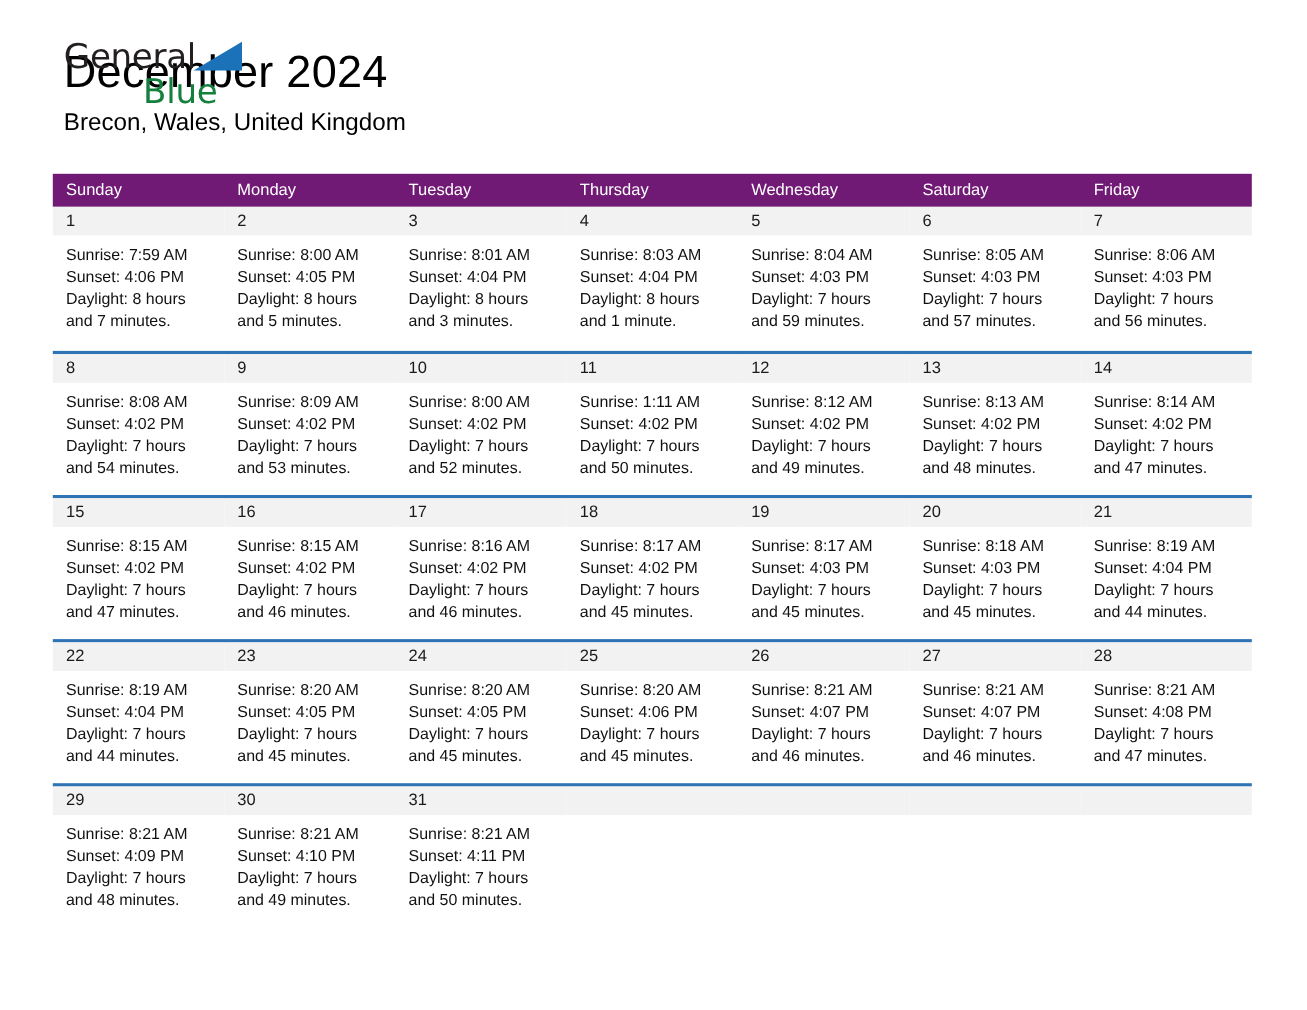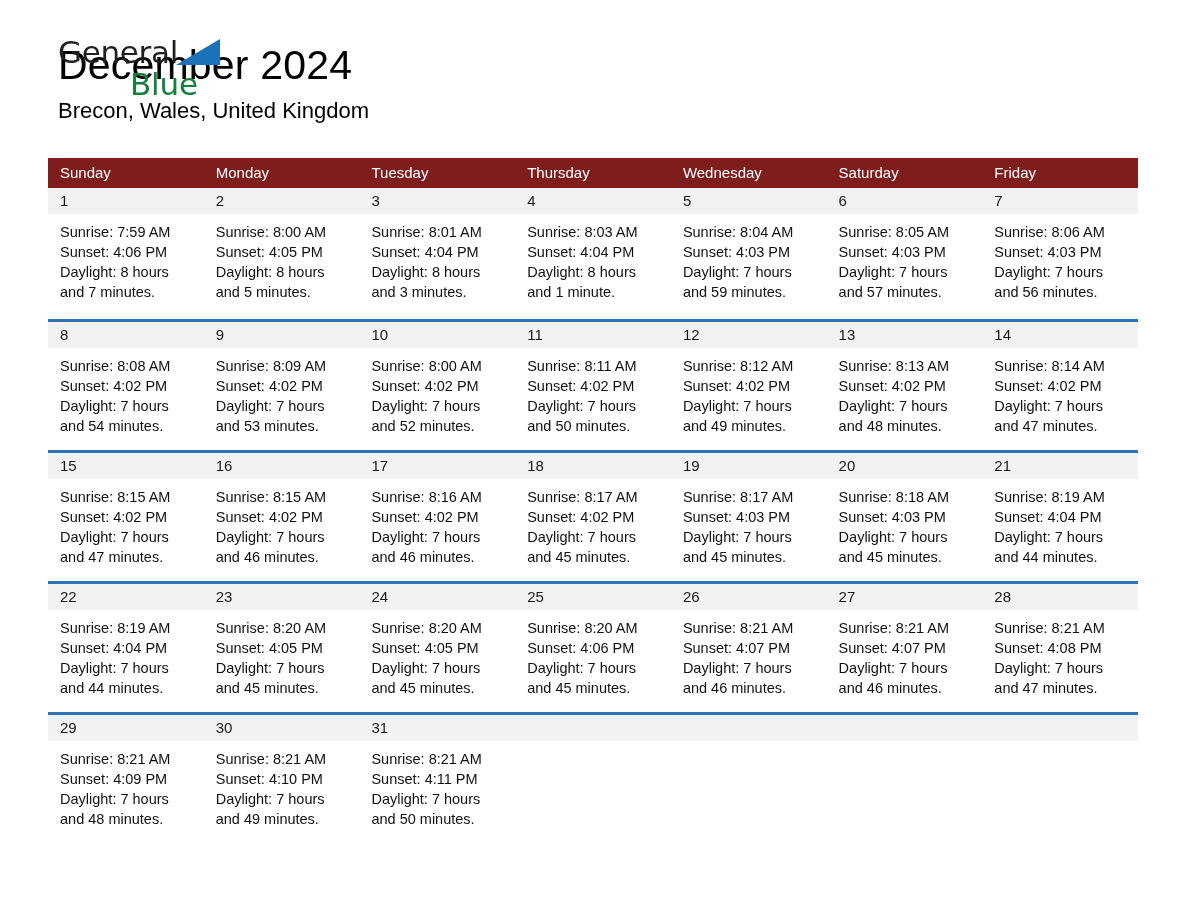--- a/index.html
+++ b/index.html
@@ -94,21 +94,21 @@
 
   
   .calendar {
     position: absolute;
     left: 48px;
     top: 158px;
     width: 1090px;
   }
   .weekday-header {
     display: flex;
-    background: #7f1d1d;
+    background: #701a75;
     height: 30px;
     align-items: center;
   }
   .weekday-cell {
     flex: 1 1 0;
     color: #ffffff;
     font-size: 15px;
     line-height: 30px;
     padding-left: 12px;
     box-sizing: border-box;
@@ -304,21 +304,21 @@
           <div class="day-line">Sunset: 4:02 PM</div>
           <div class="day-line">Daylight: 7 hours</div>
           <div class="day-line">and 52 minutes.</div>
         </div>
       </div>
       <div class="day-cell">
         <div class="day-number-band">
             <span class="day-number">11</span>
           </div>
         <div class="day-body">
-          <div class="day-line">Sunrise: 8:11 AM</div>
+          <div class="day-line">Sunrise: 1:11 AM</div>
           <div class="day-line">Sunset: 4:02 PM</div>
           <div class="day-line">Daylight: 7 hours</div>
           <div class="day-line">and 50 minutes.</div>
         </div>
       </div>
       <div class="day-cell">
         <div class="day-number-band">
             <span class="day-number">12</span>
           </div>
         <div class="day-body">

